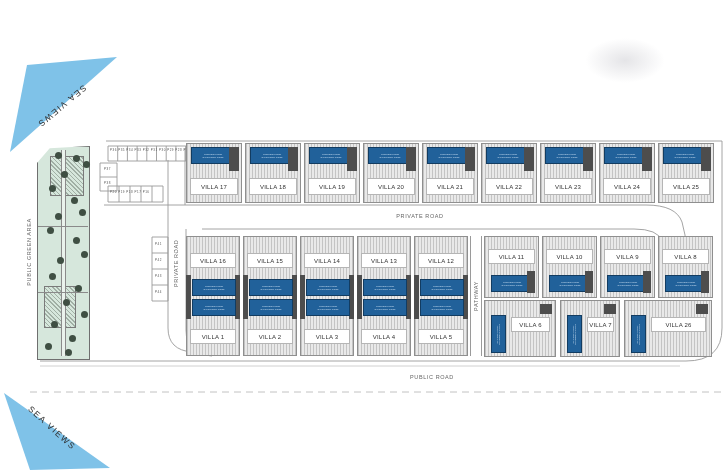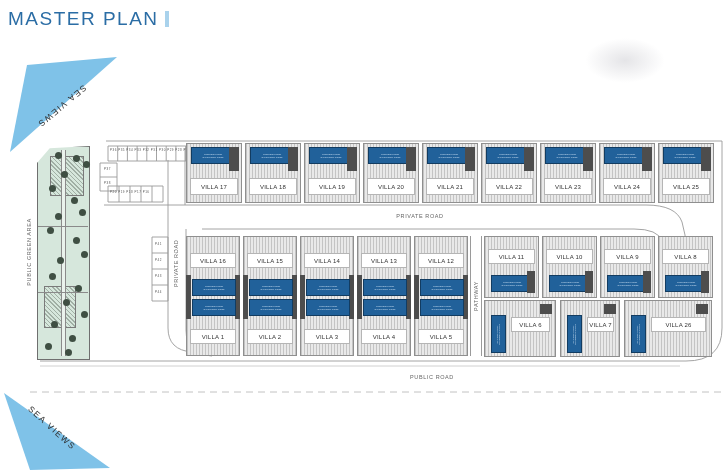--- a/index.html
+++ b/index.html
@@ -66,24 +66,20 @@
   .pathway-strip{position:absolute;left:470px;top:236px;width:12px;height:120px;
                  border-left:1px solid #9a9a9a;border-right:1px solid #9a9a9a;box-sizing:border-box;}
   .micro{position:absolute;font-size:6px;color:#555;white-space:nowrap;letter-spacing:1px;
          transform:scale(.5);transform-origin:left top;}
 </style>
 </head>
 <body>
 
 <div class="stage">
 
-  <div class="title-row">
-    <h1 class="title">MASTER PLAN</h1>
-    <div class="title-bar"></div>
-  </div>
 
   <div class="smudge"></div>
 
   <svg class="layer" width="726" height="470">
     <polygon points="10,152 27,65 117,57" fill="#7fc2e8"></polygon>
     <text class="sea-text" transform="translate(60,104) rotate(140)" text-anchor="middle">SEA VIEWS</text>
     <polygon points="4,393 110,468 30,470" fill="#7fc2e8"></polygon>
     <text class="sea-text" transform="translate(50,430) rotate(42)" text-anchor="middle">SEA VIEWS</text>
   </svg>
 

